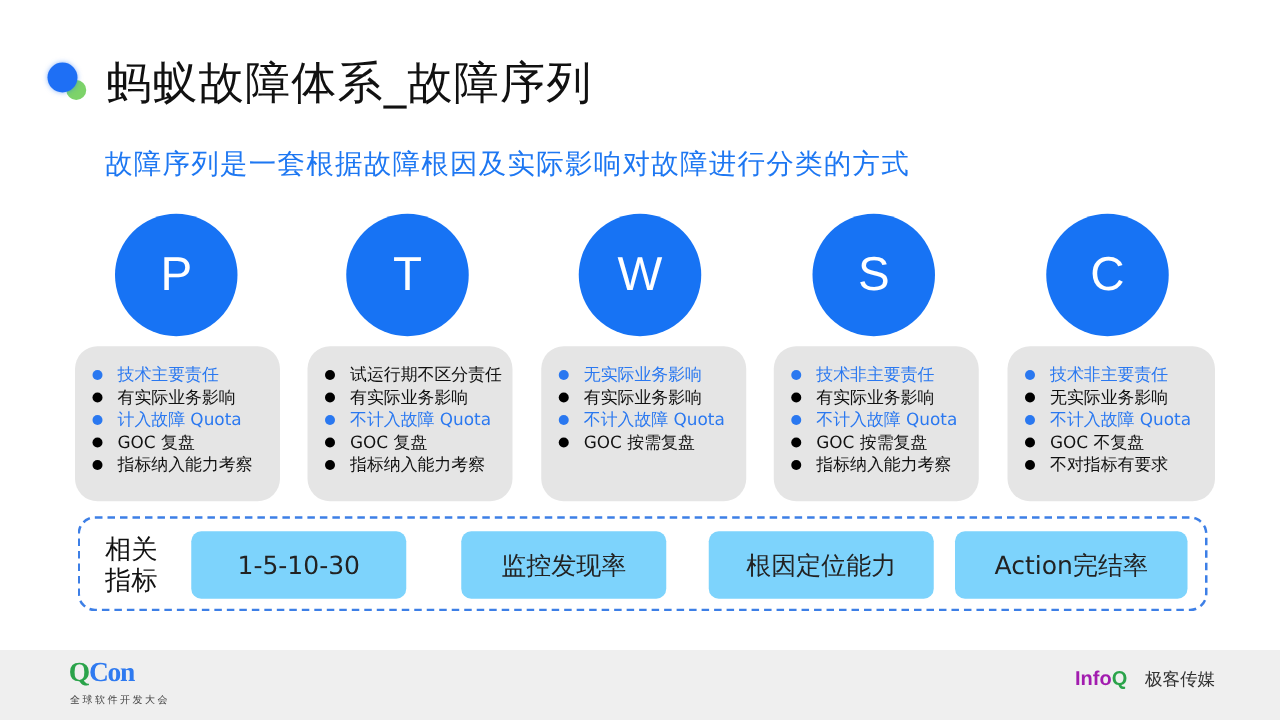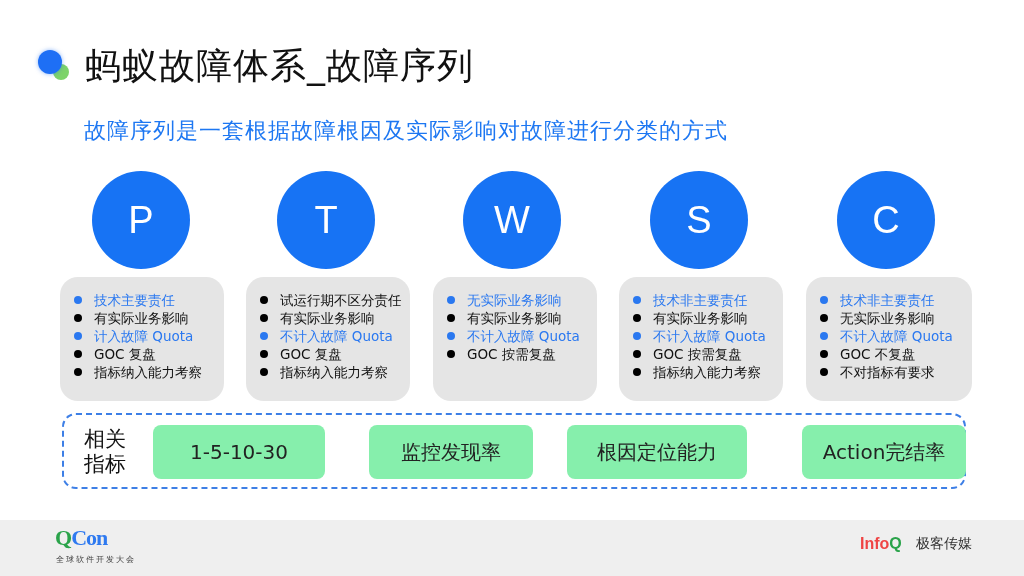--- a/index.html
+++ b/index.html
@@ -17,28 +17,28 @@
   .card { position:absolute; top:277px; width:164px; height:124px; background:#e5e5e5; border-radius:18px;
           box-sizing:border-box; padding:14px 0 0 12px; }
   .card ul { list-style:none; margin:0; padding:0; }
   .card li { font-size:13.5px; line-height:18px; color:#111; position:relative; padding-left:22px; white-space:nowrap; }
   .card li .bullet { position:absolute; left:2px; top:5px; width:8px; height:8px; border-radius:50%; background:#000; }
   .card li.blue { color:#2a78f0; }
   .card li.blue .bullet { background:#2a78f0; }
   .metrics { position:absolute; left:62px; top:413px; width:904px; height:76px; border:2px dashed #3d7fe6;
              border-radius:14px; box-sizing:border-box; }
   .metrics-label { position:absolute; left:84px; top:427px; font-size:21px; line-height:25px; color:#111; }
-  .pill { position:absolute; top:425px; height:54px; background:#86efac; border-radius:8px; color:#222;
+  .pill { position:absolute; top:425px; height:54px; background:#7dd3fc; border-radius:8px; color:#222;
           font-size:20px; display:flex; align-items:center; justify-content:center; }
   .footer { position:absolute; left:0; top:520px; width:1024px; height:56px; background:#efefef; }
   .qcon { position:absolute; left:55px; top:525px; font-family:Liberation Serif, serif; font-weight:bold; font-size:22px; letter-spacing:-1px; }
   .qcon .q { color:#2aa34a; } .qcon .c { color:#2f7af0; }
   .qcon-sub { position:absolute; left:56px; top:554px; font-size:8px; color:#444; letter-spacing:2px; }
   .infoq { position:absolute; left:860px; top:535px; font-family:"Liberation Sans",sans-serif; font-weight:bold; font-size:16px; }
-  .infoq .i { color:#ef4444; } .infoq .q { color:#2aa34a; }
+  .infoq .i { color:#a21caf; } .infoq .q { color:#2aa34a; }
   .infoq-cn { position:absolute; left:916px; top:535px; font-size:14px; color:#333; }
 </style>
 </head>
 <body>
 
 <div class="logo-dots">
   <div class="dot-blue"></div>
   <div class="dot-green"></div>
 </div>
 <div class="title">蚂蚁故障体系_故障序列</div>
@@ -96,19 +96,19 @@
   </div>
 
 <div class="metrics"></div>
 <div class="metrics-label">
   <div>相关</div>
   <div>指标</div>
 </div>
 <div class="pill" style="left:153px; width:172px">1-5-10-30</div>
 <div class="pill" style="left:369px; width:164px">监控发现率</div>
 <div class="pill" style="left:567px; width:180px">根因定位能力</div>
-<div class="pill" style="left:802px; width:164px">Action完结率</div>
+<div class="pill" style="left:764px; width:186px">Action完结率</div>
 
 <div class="footer"></div>
 <div class="qcon"><span class="q">Q</span><span class="c">Con</span></div>
 <div class="qcon-sub">全球软件开发大会</div>
 <div class="infoq"><span class="i">Info</span><span class="q">Q</span></div>
 <div class="infoq-cn">极客传媒</div>
 
 </body></html>

